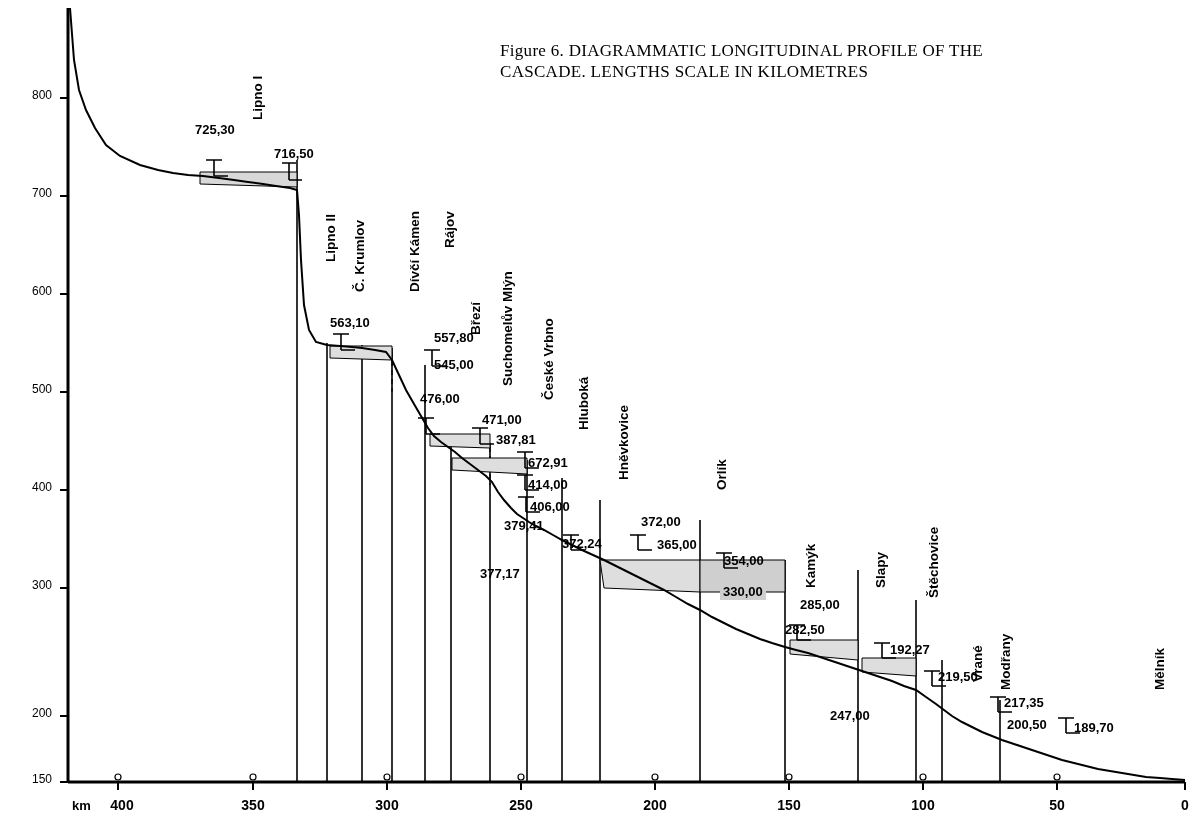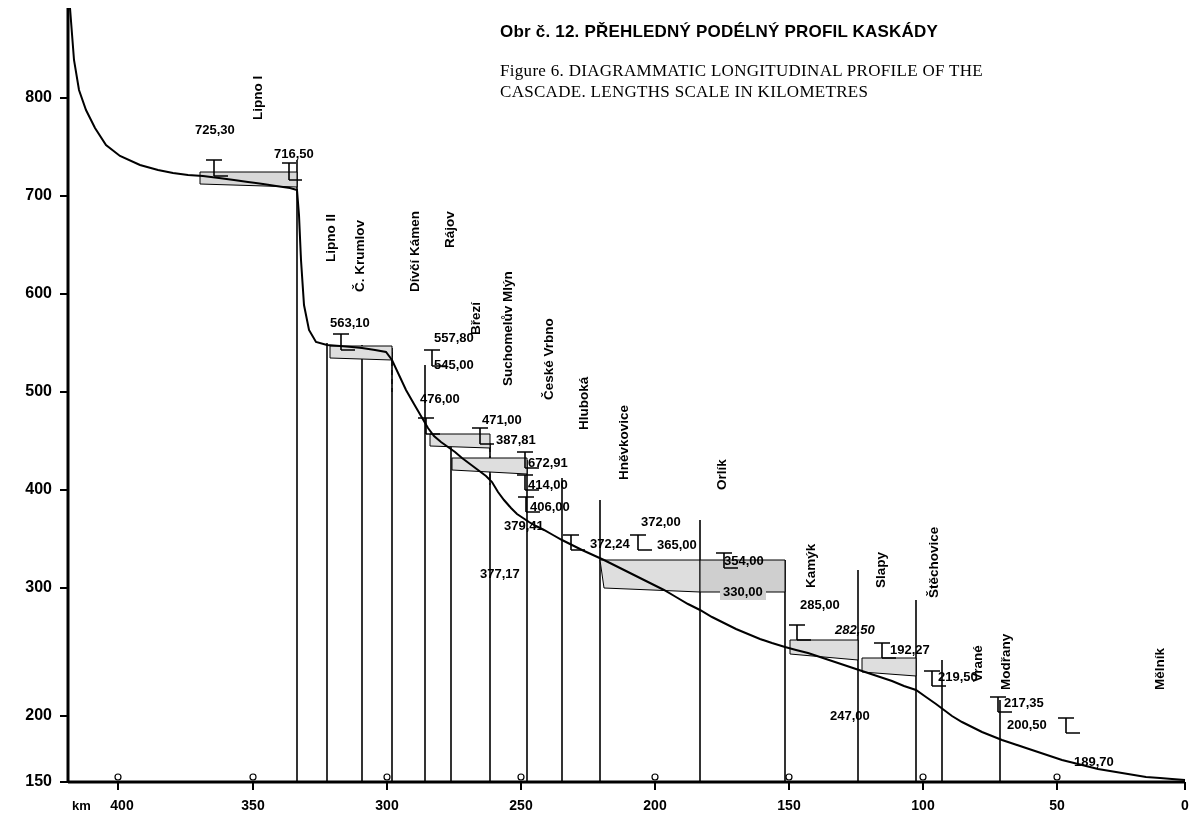--- a/index.html
+++ b/index.html
@@ -2,21 +2,21 @@
 <html><head>
 <meta charset="utf-8">
 <style>
   html,body{margin:0;padding:0;background:#fff;}
   body{width:1200px;height:829px;position:relative;overflow:hidden;
        font-family:"Liberation Sans", sans-serif;color:#000;}
   #chart{position:absolute;left:0;top:0;width:1200px;height:829px;}
   .title-block{position:absolute;left:500px;top:22px;width:690px;}
   .title-cz{font-size:17px;font-weight:bold;letter-spacing:.2px;white-space:nowrap;}
   .title-en{font-size:17px;margin-top:18px;line-height:1.25;font-family:"Liberation Serif", serif;letter-spacing:.3px;}
-  .ytick{position:absolute;font-size:16px;font-weight:bold;text-align:right;width:40px;}
+  .ytick{position:absolute;font-size:12px;font-weight:normal;text-align:right;width:40px;}
   .xtick{position:absolute;font-size:14px;font-weight:bold;text-align:center;width:60px;}
   .kmlabel{position:absolute;font-size:13px;font-weight:bold;}
   .vlabel{position:absolute;font-size:13.5px;font-weight:bold;white-space:nowrap;
           transform-origin:0 0;transform:rotate(-90deg);}
   .elev{position:absolute;font-size:13px;font-weight:bold;white-space:nowrap;}
   .elev-box{position:absolute;font-size:13px;font-weight:bold;white-space:nowrap;
             background:#cfcfcf;padding:1px 3px;}
 </style>
 </head>
 <body>
@@ -112,21 +112,20 @@
     <path d="M716,553 L732,553 M724,553 L724,568 M724,568 L738,568"></path>
     <path d="M789,625 L805,625 M797,625 L797,640 M797,640 L811,640"></path>
     <path d="M874,643 L890,643 M882,643 L882,658 M882,658 L896,658"></path>
     <path d="M924,671 L940,671 M932,671 L932,686 M932,686 L946,686"></path>
     <path d="M990,697 L1006,697 M998,697 L998,712 M998,712 L1012,712"></path>
     <path d="M1058,718 L1074,718 M1066,718 L1066,733 M1066,733 L1080,733"></path>
   </g>
 </svg>
 
 <div class="title-block">
-  <div class="title-cz">Obr  č. 12. PŘEHLEDNÝ PODÉLNÝ PROFIL KASKÁDY</div>
   <div class="title-en">
     <div>Figure 6. DIAGRAMMATIC LONGITUDINAL PROFILE OF THE</div>
     <div>CASCADE. LENGTHS SCALE IN KILOMETRES</div>
   </div>
 </div>
 
 <div class="ytick" style="left:12px;top:88px;">800</div>
 <div class="ytick" style="left:12px;top:186px;">700</div>
 <div class="ytick" style="left:12px;top:284px;">600</div>
 <div class="ytick" style="left:12px;top:382px;">500</div>
@@ -169,26 +168,26 @@
 <div class="elev" style="left:330px;top:315px;">563,10</div>
 <div class="elev" style="left:434px;top:330px;">557,80</div>
 <div class="elev" style="left:434px;top:357px;">545,00</div>
 <div class="elev" style="left:420px;top:391px;">476,00</div>
 <div class="elev" style="left:482px;top:412px;">471,00</div>
 <div class="elev" style="left:496px;top:432px;">387,81</div>
 <div class="elev" style="left:528px;top:455px;">672,91</div>
 <div class="elev" style="left:528px;top:477px;">414,00</div>
 <div class="elev" style="left:530px;top:499px;">406,00</div>
 <div class="elev" style="left:504px;top:518px;">379,41</div>
-<div class="elev" style="left:590px;top:536px;">372,24</div>
+<div class="elev" style="left:562px;top:536px;">372,24</div>
 <div class="elev" style="left:641px;top:514px;">372,00</div>
 <div class="elev" style="left:657px;top:537px;">365,00</div>
 <div class="elev" style="left:724px;top:553px;">354,00</div>
 <div class="elev-box" style="left:720px;top:583px;">330,00</div>
 <div class="elev" style="left:480px;top:566px;">377,17</div>
 <div class="elev" style="left:800px;top:597px;text-align:right;">285,00</div>
-<div class="elev" style="left:835px;top:622px;font-style:italic;">282,50</div>
+<div class="elev" style="left:785px;top:622px;">282,50</div>
 <div class="elev" style="left:890px;top:642px;">192,27</div>
 <div class="elev" style="left:830px;top:708px;">247,00</div>
 <div class="elev" style="left:938px;top:669px;">219,50</div>
 <div class="elev" style="left:1004px;top:695px;">217,35</div>
 <div class="elev" style="left:1007px;top:717px;">200,50</div>
-<div class="elev" style="left:1074px;top:720px;margin-top:34px;">189,70</div>
+<div class="elev" style="left:1074px;top:720px;">189,70</div>
 
 </body></html>

